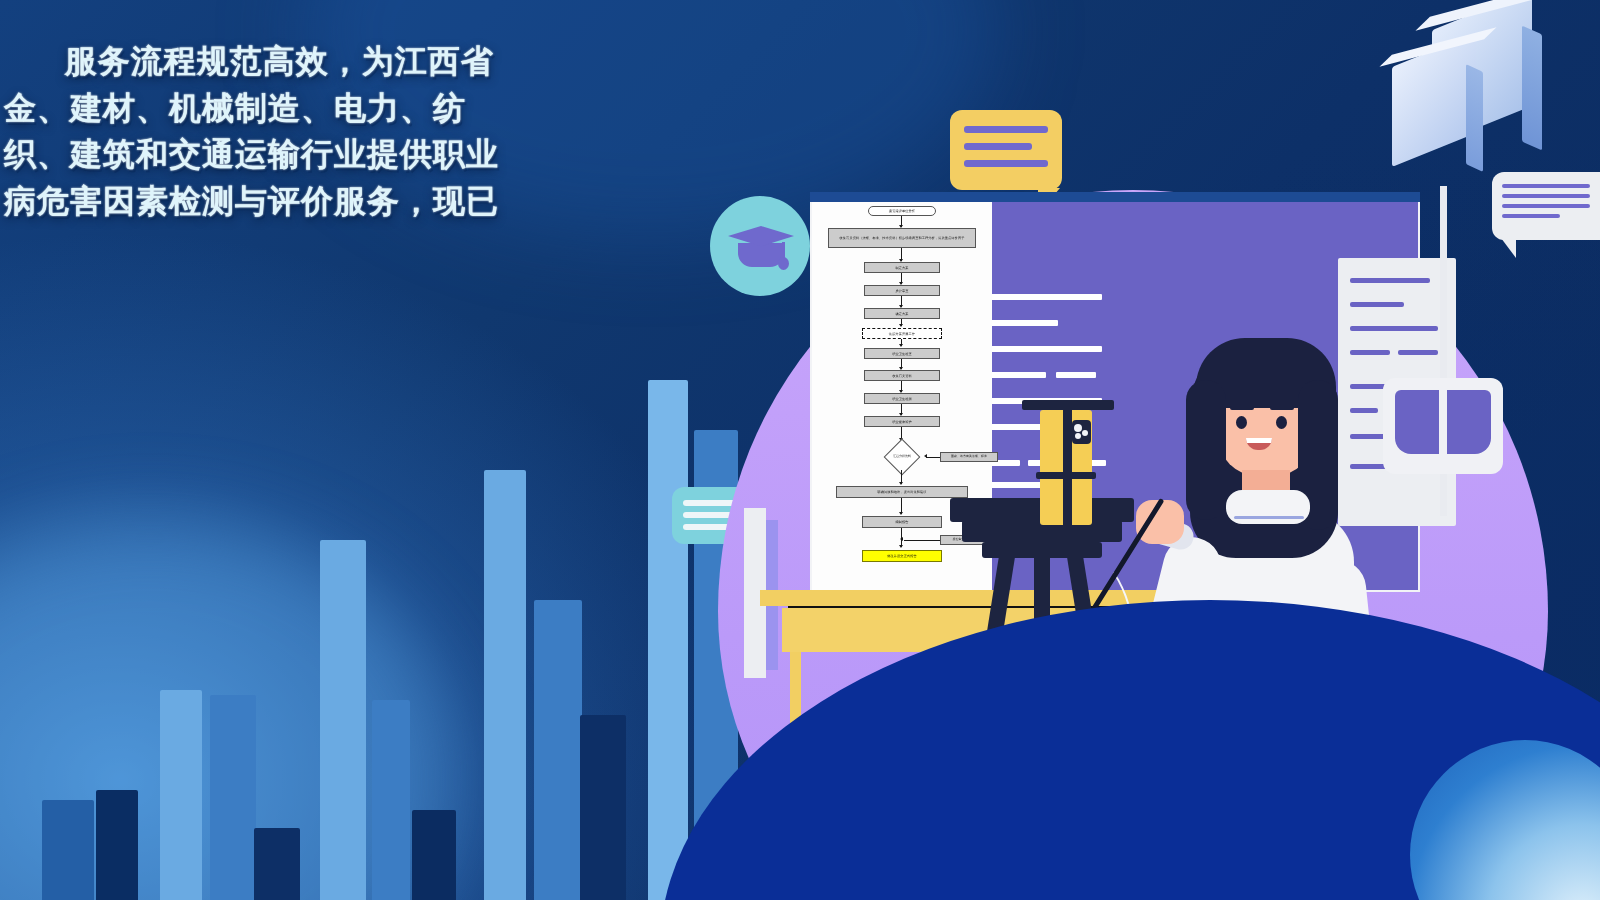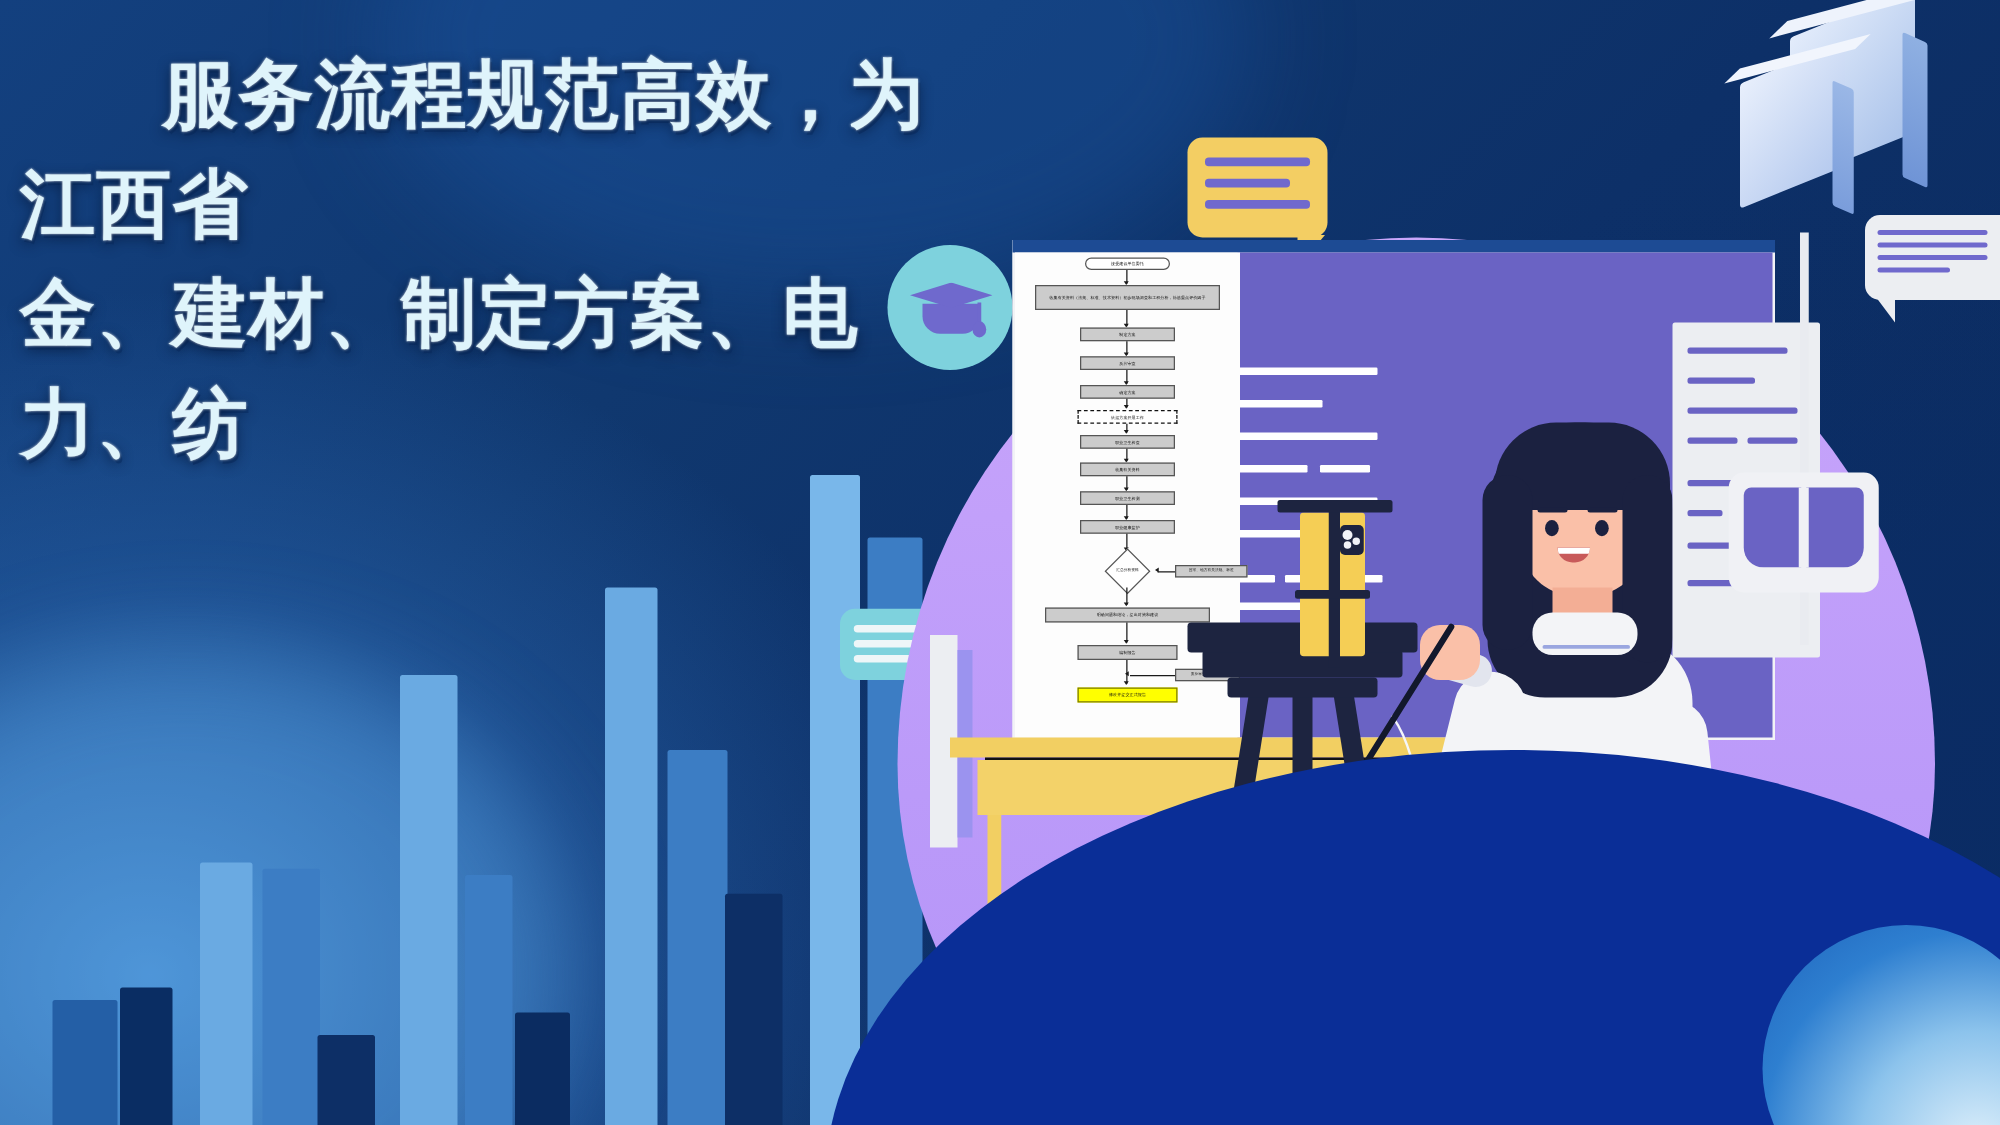--- a/index.html
+++ b/index.html
@@ -154,25 +154,25 @@
   .cap-body{position:absolute;left:10px;top:17px;width:46px;height:24px;background:#6f69cd;border-radius:0 0 14px 14px;}
   .cap-tassel{position:absolute;left:54px;top:16px;width:3px;height:17px;background:#6f69cd;}
   .cap-bead{position:absolute;left:50px;top:31px;width:11px;height:13px;background:#6f69cd;border-radius:50% 50% 50% 50%;}
 
   
   .book3d{position:absolute;}
   .b3-face{position:absolute;}
 
   
   .headline{
-    position:absolute;left:16px;top:38px;width:760px;
-    font-size:60px;line-height:1.46;font-weight:bold;letter-spacing:1px;
+    position:absolute;left:4px;top:38px;width:760px;
+    font-size:32px;line-height:1.46;font-weight:bold;letter-spacing:1px;
     color:#dff4fb;
     text-shadow:0 0 2px rgba(255,255,255,.9),0 3px 10px rgba(5,25,60,.85),2px 3px 0 rgba(10,45,100,.55);
-    font-family:Liberation Mono, monospace;
+    font-family:Liberation Serif, serif;
   }
 </style>
 </head>
 <body>
 
 <div id="stage">
 
   <div class="glowblob" style="left:-160px;top:520px;width:620px;height:520px;background:rgba(84,158,226,.42);"></div>
   <div class="glowblob" style="left:300px;top:-180px;width:700px;height:420px;background:rgba(30,88,170,.35);"></div>
 
@@ -187,21 +187,23 @@
     <div class="bar" style="left:412px;width:44px;height:90px;background:#0b2c61;"></div>
     <div class="bar" style="left:484px;width:42px;height:430px;background:#6aaae2;"></div>
     <div class="bar" style="left:534px;width:48px;height:300px;background:#3c7dc4;"></div>
     <div class="bar" style="left:580px;width:46px;height:185px;background:#0d2f66;"></div>
     <div class="bar" style="left:648px;width:40px;height:520px;background:#79b7ea;"></div>
     <div class="bar" style="left:694px;width:44px;height:470px;background:#3c7dc4;"></div>
   </div>
 
   <div class="headline">
     <div style="text-indent:1.9em">服务流程规范高效，为江西省</div>
-    <div>金、建材、制定方案、电力、纺</div>
+    <div>金、建材、机械制造、电力、纺</div>
+    <div>织、建筑和交通运输行业提供职业</div>
+    <div>病危害因素检测与评价服务，现已</div>
   </div>
 
   <div class="cap-circle"></div>
   <div class="cap">
     <div class="cap-body"></div>
     <div class="cap-top"></div>
     <div class="cap-tassel"></div>
     <div class="cap-bead"></div>
   </div>
 

